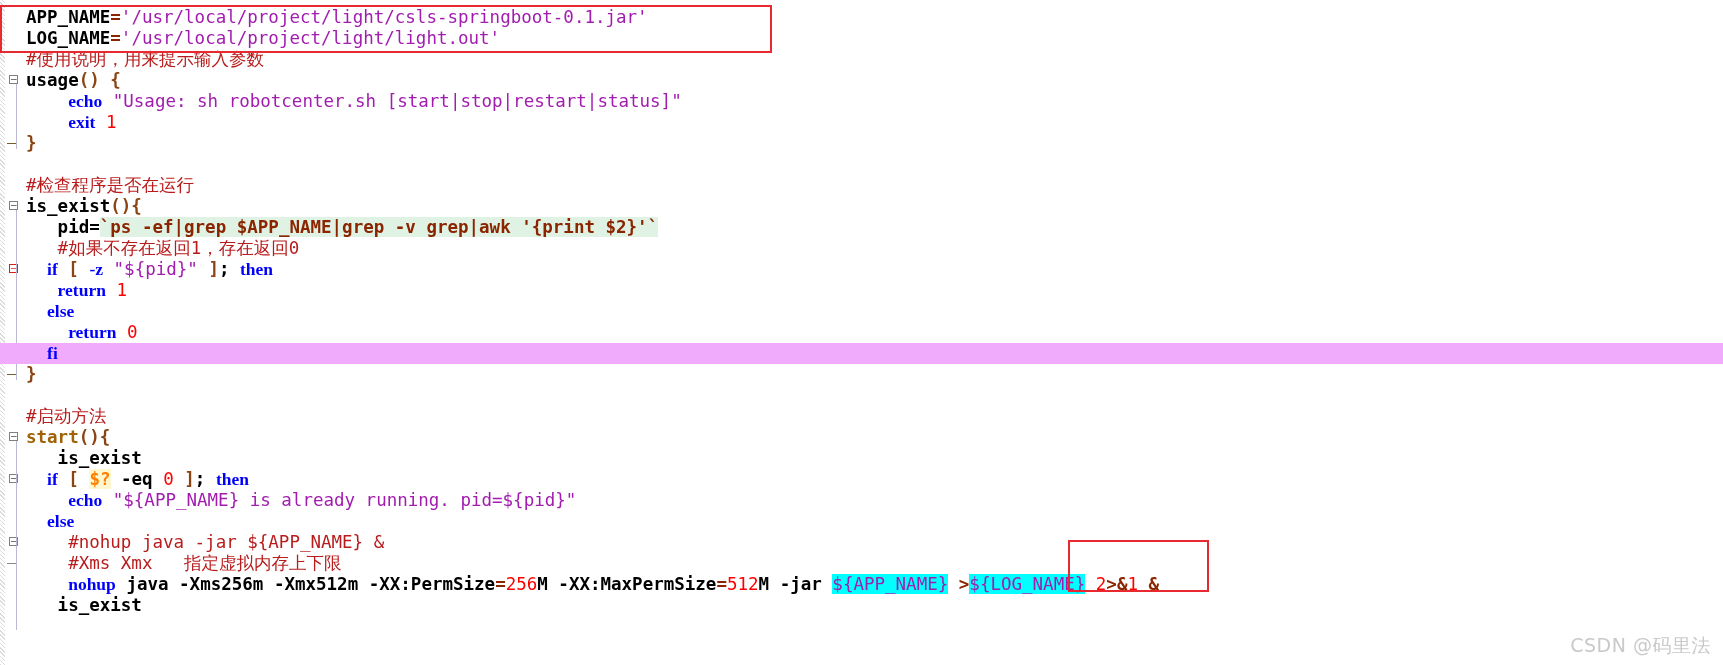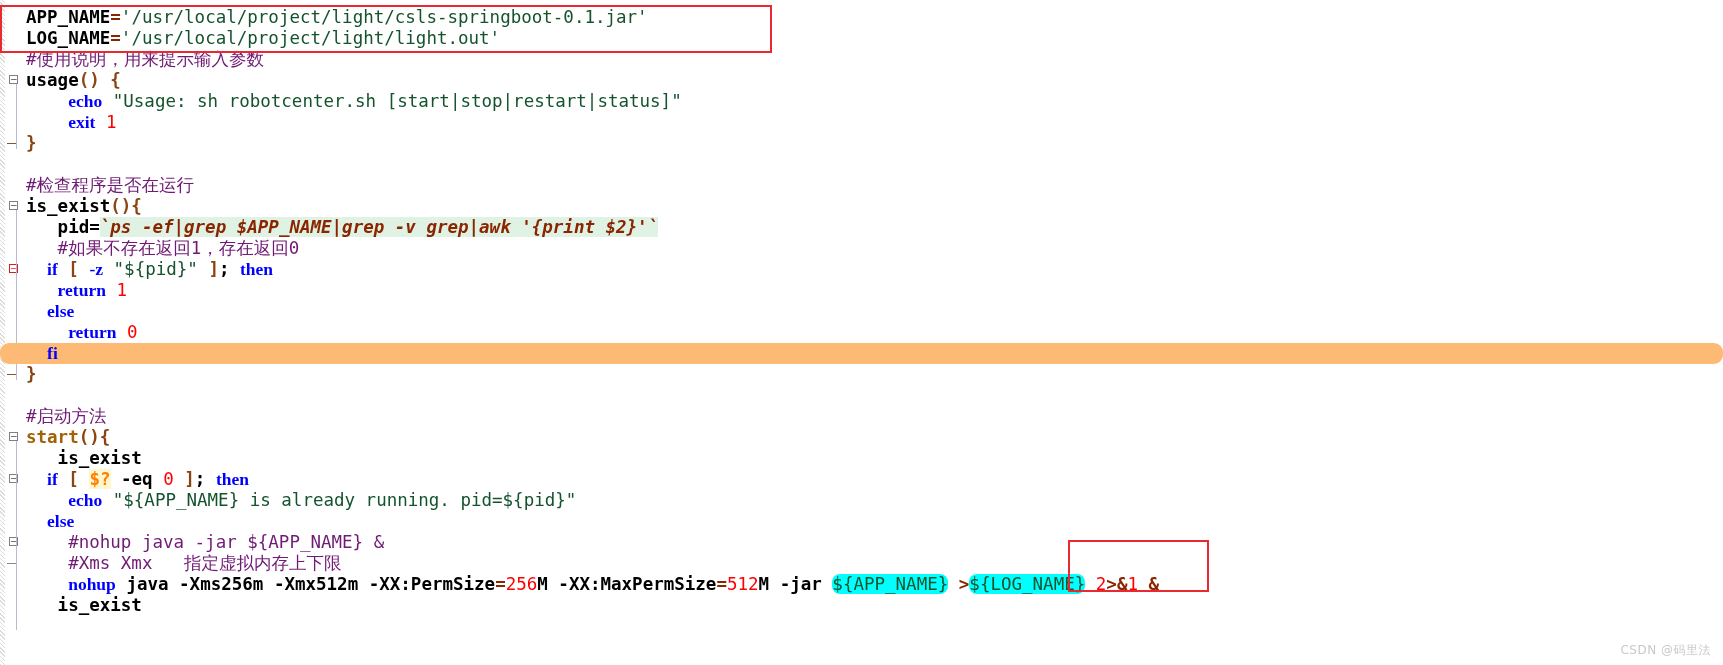--- a/index.html
+++ b/index.html
@@ -81,51 +81,50 @@
     white-space: pre;
     letter-spacing: 0px;
   }
   .ln {
     position: relative;
     height: 21px;
     padding-left: 26px;
     white-space: pre;
   }
   .ln.cur {
-    background: #fdba74;
-    border-radius: 9px;
+    background: #f0abfc;
   }
   .t-op      { color: #8b2500; font-weight: bold; }
-  .t-str     { color: #14532d; }
-  .t-cmt     { color: #701a75; }
+  .t-str     { color: #a21caf; }
+  .t-cmt     { color: #b91c1c; }
   .t-kw      { color: #0000ff; font-weight: bold; font-family: Liberation Serif, serif; }
   .t-num     { color: #ff0000; }
   .t-paren   { color: #8b4513; font-weight: bold; }
   .t-plain   { color: #000000; font-weight: bold; }
   .t-func    { color: #a16207; font-weight: bold; }
 
-  .hl-green  { background: #dff2e3; font-style: italic; }
-  .hl-cyan   { background: #00ffff; border-radius: 8px; }
+  .hl-green  { background: #dff2e3; }
+  .hl-cyan   { background: #00ffff; }
   .hl-yellow { background: #fdf6cf; color:#ff8000; font-weight:bold; }
 
   
   .annot {
     position: absolute;
     border: 2px solid #e8292f;
     box-sizing: border-box;
     pointer-events: none;
   }
 
   
   .watermark {
     position: absolute;
     right: 12px;
     bottom: 6px;
     color: #c9c9c9;
-    font-size: 12px;
+    font-size: 19px;
     font-family: "DejaVu Sans", "Liberation Sans", sans-serif;
     letter-spacing: 0.5px;
   }
 </style>
 </head>
 <body>
 
 <div id="editor">
 
   <div class="gutter-stripe"></div>

